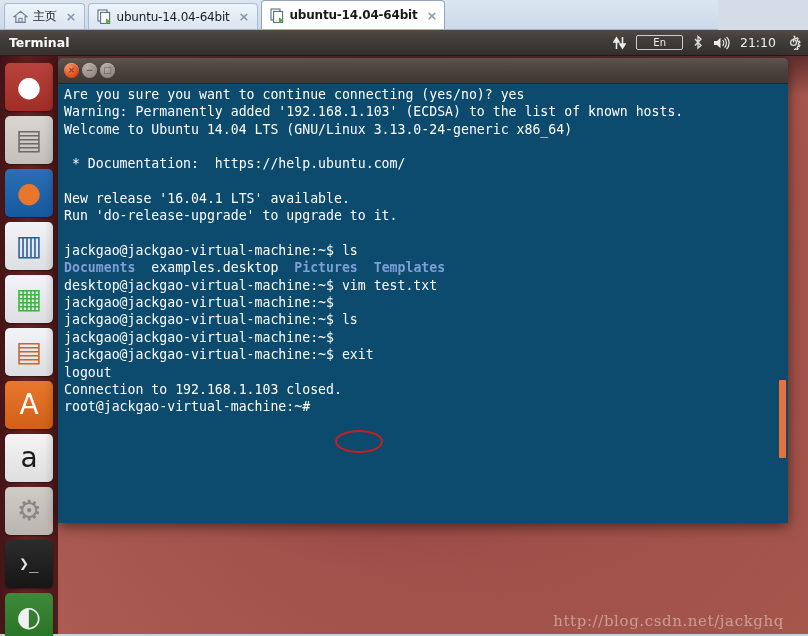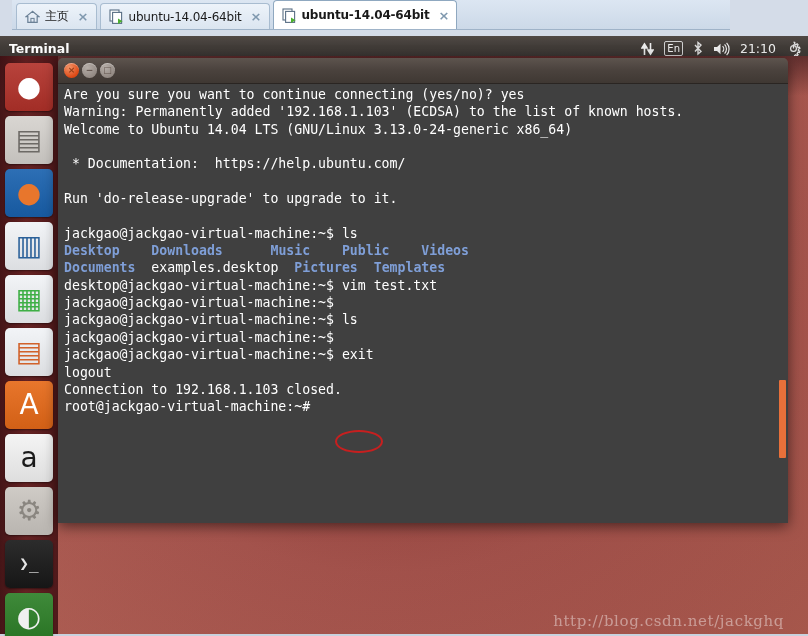--- a/index.html
+++ b/index.html
@@ -5,21 +5,21 @@
   * { box-sizing: border-box; margin: 0; padding: 0; }
   html, body {
     width: 808px; height: 636px;
     overflow: hidden;
     background: #d4dce8;
     font-family: "DejaVu Sans", sans-serif;
   }
 
   
   #tabbar {
-    position: absolute; left: 12px; top: 0;
+    position: absolute; left: 0; top: 0;
     width: 718px; height: 30px;
     background: linear-gradient(to bottom, #dce6f2 0%, #ccd9e8 100%);
     border-bottom: 1px solid #9fb3c8;
     display: flex; align-items: flex-end;
     padding-left: 4px;
   }
   .vtab {
     height: 26px;
     display: flex; align-items: center;
     gap: 5px;
@@ -48,21 +48,21 @@
 
   
   .home-ico { width: 15px; height: 14px; position: relative; display:inline-block; }
   .home-ico svg { display:block; }
 
   
   .vm-ico { width: 15px; height: 15px; position: relative; display: inline-block; }
 
   
   #panel {
-    position: absolute; left: 0; top: 36px;
+    position: absolute; left: 0; top: 30px;
     width: 808px; height: 26px;
     background: linear-gradient(to bottom, #504945 0%, #403b37 45%, #383330 100%);
     display: flex; align-items: center;
     color: #f2f2f2;
     border-bottom: 1px solid #241f1c;
   }
   #panel .app-title {
     font-size: 12.5px; font-weight: bold;
     margin-left: 9px; color: #fdfdfd;
     font-family: "DejaVu Sans", sans-serif;
@@ -72,21 +72,21 @@
     gap: 10px; padding-right: 7px;
   }
   #tray .ti { display: flex; align-items: center; color: #e8e8e8; }
   #tray .clock {
     font-size: 12.5px; color: #f0f0f0;
     font-family: "DejaVu Sans", sans-serif;
   }
   .kbd-box {
     border: 1px solid #cfcfcf; border-radius: 2px;
     font-size: 10px; line-height: 11px;
-    padding: 1px 2px; color: #f0f0f0;
+    padding: 1px 16px; color: #f0f0f0;
     font-family: "DejaVu Sans", sans-serif;
   }
 
   
   #desktop {
     position: absolute; left: 0; top: 56px;
     width: 808px; height: 578px;
     background:
       linear-gradient(135deg, rgba(255,255,255,0.05) 0%, rgba(0,0,0,0.06) 100%),
       radial-gradient(ellipse at 48% 30%, #9d3f39 0%, #8e3a36 28%, #a6514a 60%, #b05c50 100%);
@@ -142,21 +142,21 @@
   .wbtn.min   { background: radial-gradient(circle at 35% 30%, #b6aea8, #938a84 70%); }
   .wbtn.max   { background: radial-gradient(circle at 35% 30%, #b6aea8, #938a84 70%); }
   .wbtn .sym { font-size: 9px; line-height: 1; opacity: 0.75; }
   #wtitle {
     font-size: 12.5px; font-weight: bold; color: #fdfdfd;
     margin-left: 12px;
     font-family: "DejaVu Sans", sans-serif;
   }
   #termbody {
     height: 456px;
-    background: #404040;
+    background: #0c4a6e;
     position: relative;
     padding: 2px 0 0 6px;
     font-family: "DejaVu Sans Mono", monospace;
     font-size: 13.2px;
     line-height: 17.35px;
     color: #ffffff;
     overflow: hidden;
   }
   #termbody .line { white-space: pre; }
   .dirc  { color: #7f9fd8; font-weight: bold; }
@@ -307,24 +307,24 @@
       </div>
   </div>
   <div id="termbody">
     <div id="term-lines">
         <div class="line"><span>Are you sure you want to continue connecting (yes/no)? yes</span></div>
         <div class="line"><span>Warning: Permanently added '192.168.1.103' (ECDSA) to the list of known hosts.</span></div>
         <div class="line"><span>Welcome to Ubuntu 14.04 LTS (GNU/Linux 3.13.0-24-generic x86_64)</span></div>
         <div class="line"><span>&nbsp;</span></div>
         <div class="line"><span> * Documentation:  https://help.ubuntu.com/</span></div>
         <div class="line"><span>&nbsp;</span></div>
+        <div class="line"><span>New release '16.04.1 LTS' available.</span></div>
         <div class="line"><span>Run 'do-release-upgrade' to upgrade to it.</span></div>
         <div class="line"><span>&nbsp;</span></div>
         <div class="line"><span>jackgao@jackgao-virtual-machine:~$ ls</span></div>
-        <div class="line"><span class="dirc">Desktop</span><span>    </span><span class="dirc">Downloads</span><span>      </span><span class="dirc">Music</span><span>    </span><span class="dirc">Public</span><span>    </span><span class="dirc">Videos</span></div>
         <div class="line"><span class="dirc">Documents</span><span>  examples.desktop  </span><span class="dirc">Pictures</span><span>  </span><span class="dirc">Templates</span></div>
         <div class="line"><span>desktop@jackgao-virtual-machine:~$ vim test.txt</span></div>
         <div class="line"><span>jackgao@jackgao-virtual-machine:~$</span></div>
         <div class="line"><span>jackgao@jackgao-virtual-machine:~$ ls</span></div>
         <div class="line"><span>jackgao@jackgao-virtual-machine:~$</span></div>
         <div class="line"><span>jackgao@jackgao-virtual-machine:~$ exit</span></div>
         <div class="line"><span>logout</span></div>
         <div class="line"><span>Connection to 192.168.1.103 closed.</span></div>
         <div class="line"><span>root@jackgao-virtual-machine:~#</span></div>
       </div>

